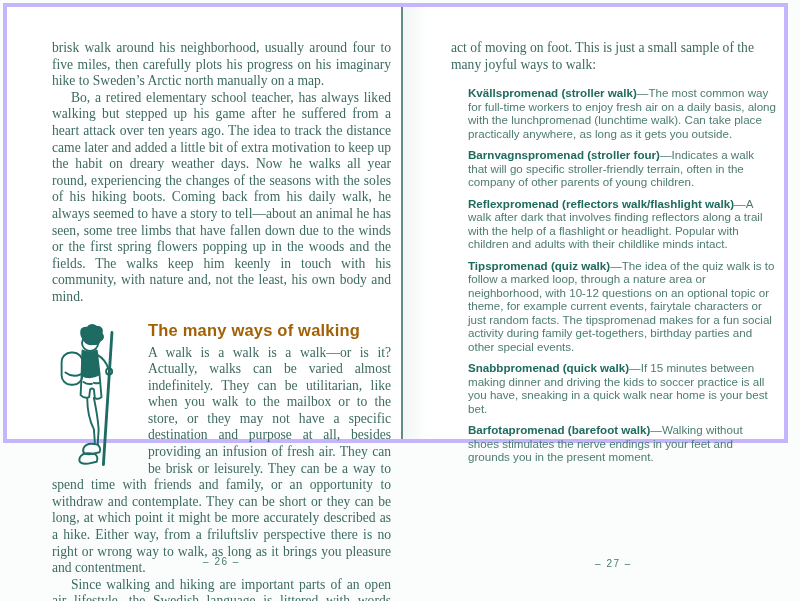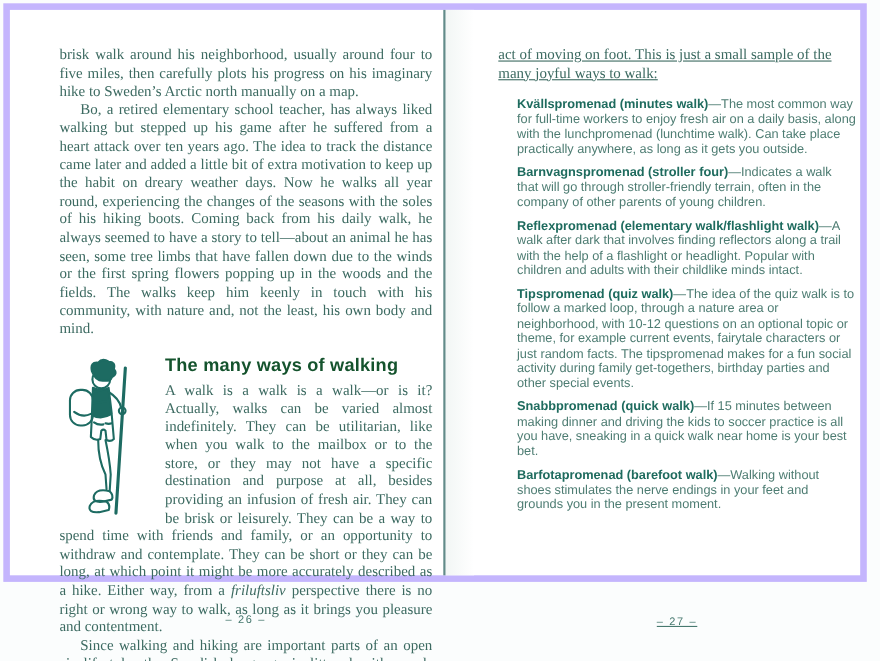--- a/index.html
+++ b/index.html
@@ -8,22 +8,22 @@
     width: 800px;
     height: 601px;
     background: #fbfdfd;
     overflow: hidden;
   }
   .frame {
     position: absolute;
     left: 3px;
     top: 3px;
     width: 785px;
-    height: 526px;
-    border: 6px solid #c4b5fd;
+    height: 440px;
+    border: 4px solid #c4b5fd;
     background: #ffffff;
     box-sizing: border-box;
   }
   .spine {
     position: absolute;
     left: 394px;
     top: 0;
     bottom: 0;
     width: 2px;
     background: #628b89;
@@ -61,26 +61,26 @@
   .illustration {
     float: left;
     width: 88px;
     height: 152px;
     margin: 2px 12px 2px -4px;
   }
   h2.section-heading {
     font-family: "Liberation Sans", sans-serif;
     font-size: 16.5px;
     font-weight: bold;
-    color: #14532d;
+    color: #a16207;
     margin: 0 0 5px 0;
     letter-spacing: 0.2px;
   }
-  .italic { font-style: italic; }
-  .intro { text-align: left; text-decoration: underline; }
+  .italic { }
+  .intro { text-align: left; }
   .entries { margin: 13px 0 0 17px; }
   .entry {
     font-family: "Liberation Sans", sans-serif;
     font-size: 11.6px;
     line-height: 13.5px;
     color: #4d7c72;
     margin: 0 0 8px 0;
     text-align: left;
   }
   .entry .term {
@@ -89,21 +89,21 @@
   }
   .pagenum {
     position: absolute;
     font-family: "Liberation Sans", sans-serif;
     font-size: 10px;
     letter-spacing: 1.5px;
     color: #47796f;
     text-align: center;
   }
   .pagenum-left { left: 45px; width: 339px; top: 549px; }
-  .pagenum-right { left: 444px; width: 325px; top: 551px; text-decoration: underline; }
+  .pagenum-right { left: 444px; width: 325px; top: 551px; }
 </style>
 </head>
 <body>
 
 <div class="frame">
 
   <div class="page-left">
     <p class="serif">brisk walk around his neighborhood, usually around four to five miles, then carefully plots his progress on his imaginary hike to Sweden’s Arctic north manually on a map.</p>
     <p class="serif indent">Bo, a retired elementary school teacher, has always liked walking but stepped up his game after he suffered from a heart attack over ten years ago. The idea to track the distance came later and added a little bit of extra motivation to keep up the habit on dreary weather days. Now he walks all year round, experiencing the changes of the seasons with the soles of his hiking boots. Coming back from his daily walk, he always seemed to have a story to tell—about an animal he has seen, some tree limbs that have fallen down due to the winds or the first spring flowers popping up in the woods and the fields. The walks keep him keenly in touch with his community, with nature and, not the least, his own body and mind.</p>
 
@@ -145,23 +145,23 @@
   </div>
   <div class="pagenum pagenum-left">– 26 –</div>
 
   <div class="spine-shade"></div>
   <div class="spine"></div>
 
   <div class="page-right">
     <p class="serif intro">act of moving on foot. This is just a small sample of the many joyful ways to walk:</p>
 
     <div class="entries">
-      <p class="entry"><span class="term">Kvällspromenad (minutes walk)</span><span>—The most common way for full-time workers to enjoy fresh air on a daily basis, along with the lunchpromenad (lunchtime walk). Can take place practically anywhere, as long as it gets you outside.</span></p>
-      <p class="entry"><span class="term">Barnvagnspromenad (stroller four)</span><span>—Indicates a walk that will go through stroller-friendly terrain, often in the company of other parents of young children.</span></p>
-      <p class="entry"><span class="term">Reflexpromenad (elementary walk/flashlight walk)</span><span>—A walk after dark that involves finding reflectors along a trail with the help of a flashlight or headlight. Popular with children and adults with their childlike minds intact.</span></p>
+      <p class="entry"><span class="term">Kvällspromenad (stroller walk)</span><span>—The most common way for full-time workers to enjoy fresh air on a daily basis, along with the lunchpromenad (lunchtime walk). Can take place practically anywhere, as long as it gets you outside.</span></p>
+      <p class="entry"><span class="term">Barnvagnspromenad (stroller four)</span><span>—Indicates a walk that will go specific stroller-friendly terrain, often in the company of other parents of young children.</span></p>
+      <p class="entry"><span class="term">Reflexpromenad (reflectors walk/flashlight walk)</span><span>—A walk after dark that involves finding reflectors along a trail with the help of a flashlight or headlight. Popular with children and adults with their childlike minds intact.</span></p>
       <p class="entry"><span class="term">Tipspromenad (quiz walk)</span><span>—The idea of the quiz walk is to follow a marked loop, through a nature area or neighborhood, with 10-12 questions on an optional topic or theme, for example current events, fairytale characters or just random facts. The tipspromenad makes for a fun social activity during family get-togethers, birthday parties and other special events.</span></p>
       <p class="entry"><span class="term">Snabbpromenad (quick walk)</span><span>—If 15 minutes between making dinner and driving the kids to soccer practice is all you have, sneaking in a quick walk near home is your best bet.</span></p>
       <p class="entry"><span class="term">Barfotapromenad (barefoot walk)</span><span>—Walking without shoes stimulates the nerve endings in your feet and grounds you in the present moment.</span></p>
     </div>
   </div>
   <div class="pagenum pagenum-right">– 27 –</div>
 
 </div>
 
 </body></html>

